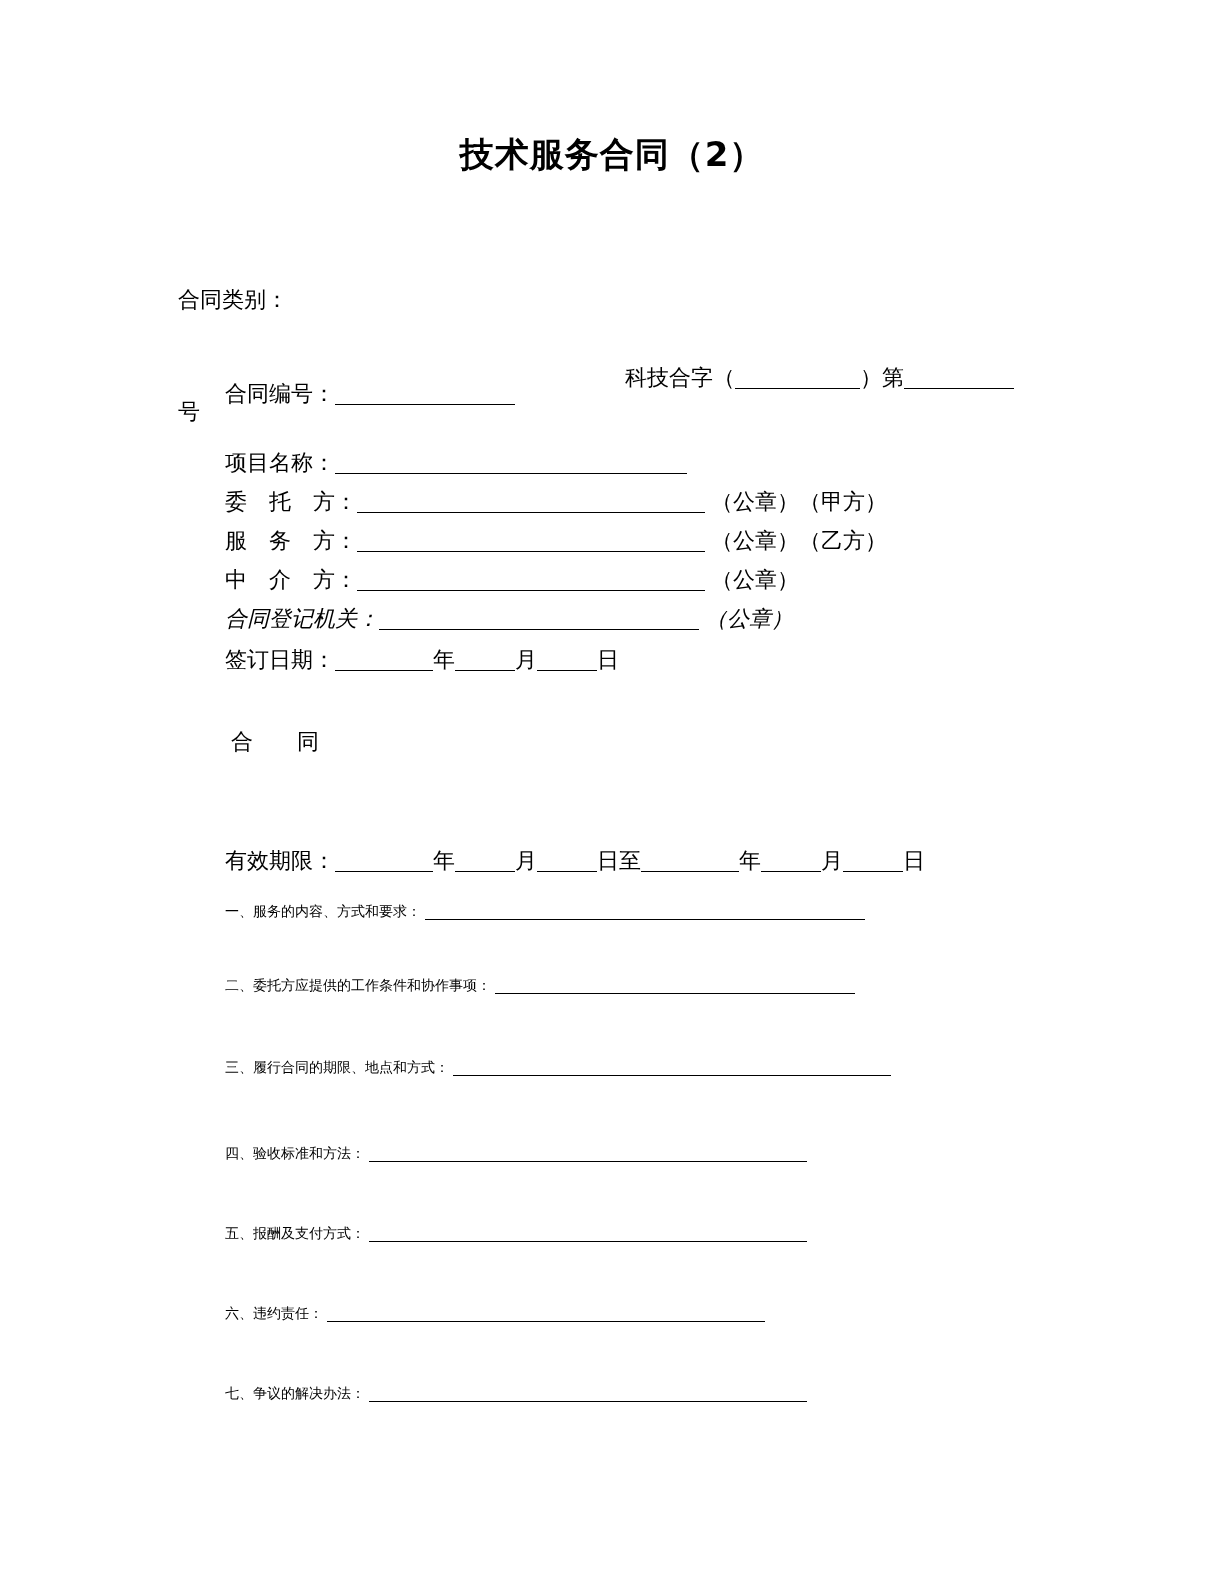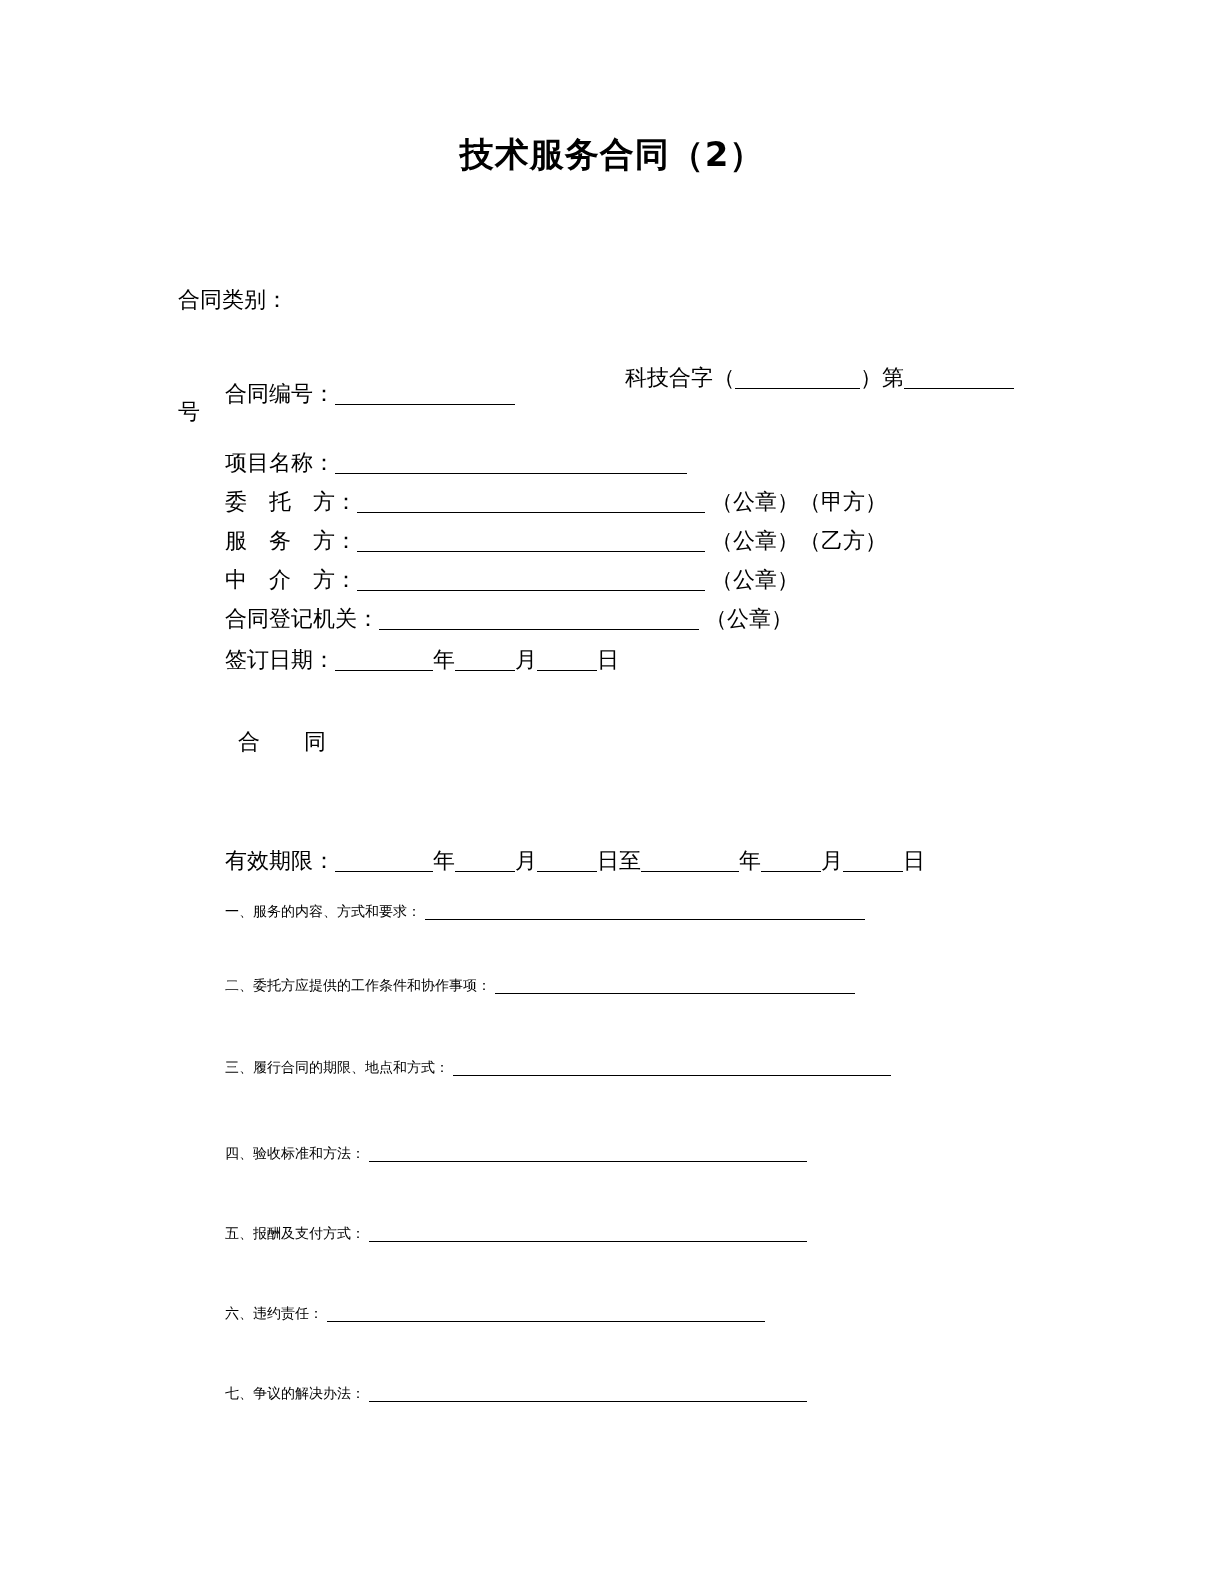--- a/index.html
+++ b/index.html
@@ -74,23 +74,23 @@
 
   
   #category        { top: 285px;  left: 178px; }
   #contract-no     { top: 379px;  left: 225px; }
   #sci-code        { top: 363px;  left: 625px; }
   #hao-wrap        { top: 397px;  left: 178px; }
   #project-name    { top: 448px;  left: 225px; }
   #party-entrust   { top: 487px;  left: 225px; }
   #party-service   { top: 526px;  left: 225px; }
   #party-broker    { top: 565px;  left: 225px; }
-  #registry        { top: 604px;  left: 225px; }
+  #registry        { top: 604px;  left: 225px; font-style: italic; }
   #sign-date       { top: 645px;  left: 225px; }
-  #contract-word   { top: 727px;  left: 238px; text-align: right; }
+  #contract-word   { top: 727px;  left: 231px; text-align: right; }
   #valid-period    { top: 806px;  left: 225px; margin-top: 40px; }
 
   .clause {
     position: absolute;
     left: 225px;
     white-space: nowrap;
     font-size: 14px;
     line-height: 30px;
     font-family: "DejaVu Serif", "Liberation Serif", serif;
   }

